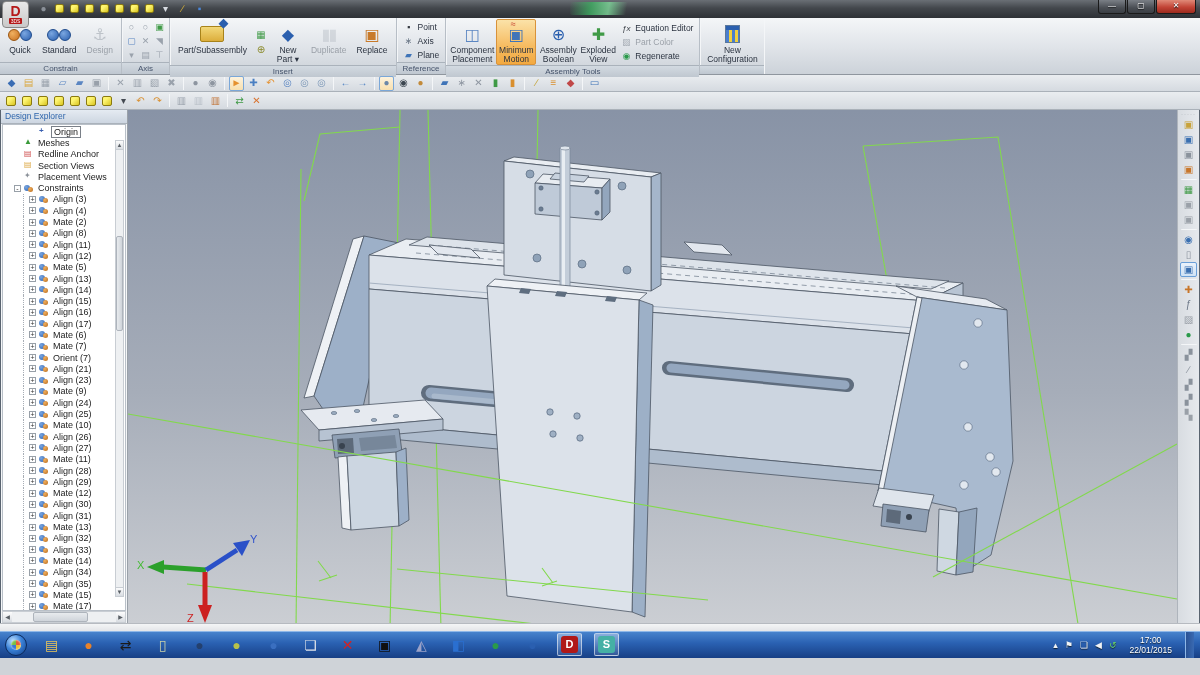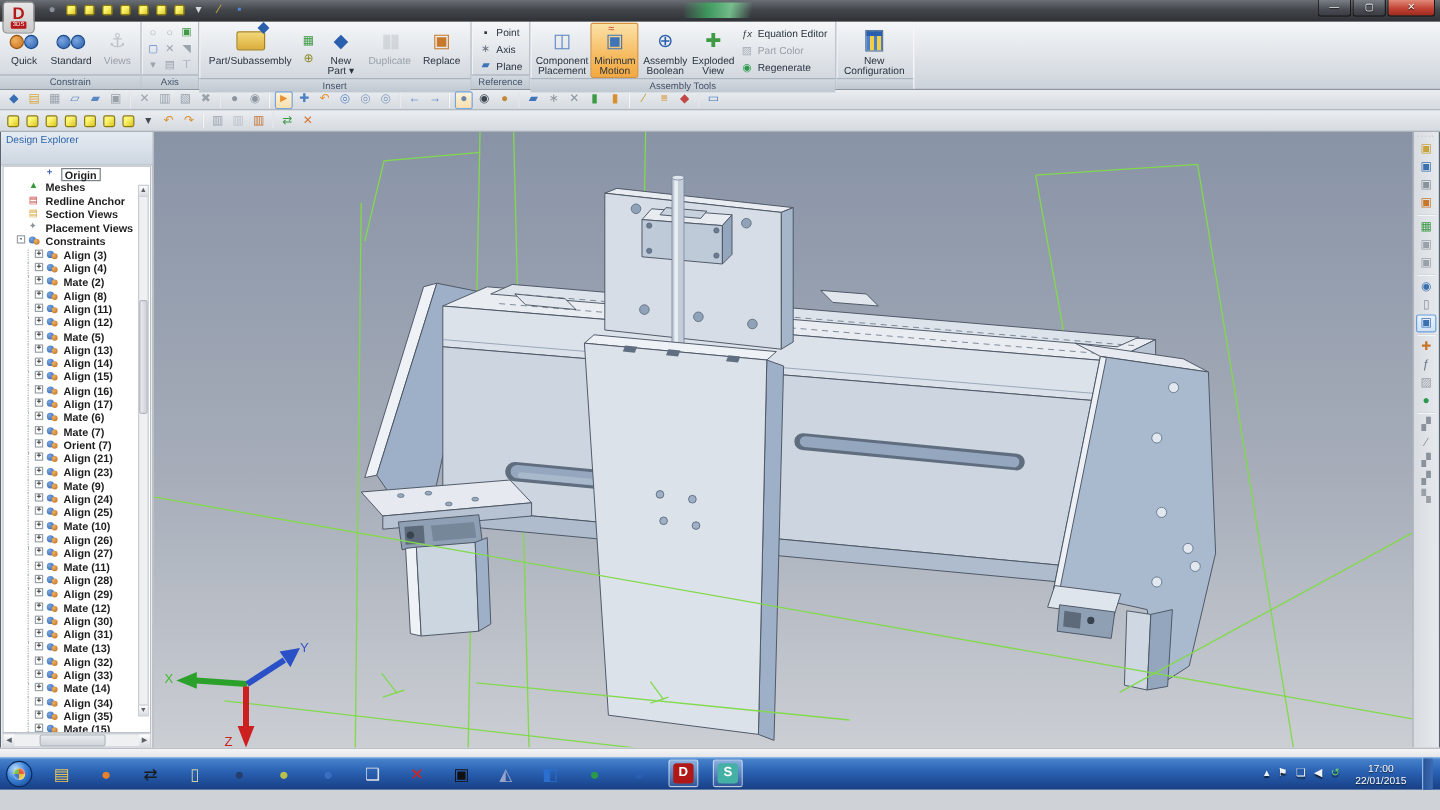--- a/index.html
+++ b/index.html
@@ -61,23 +61,23 @@
   .toolbar2{height:18px;}
   .tbi{width:15px;height:15px;display:flex;align-items:center;justify-content:center;margin:0 1px;border-radius:2px;}
   .tbi i{font-style:normal;font-size:10px;color:var(--c,#8a929c);line-height:1;}
   .tbi.boxed{border:1px solid #7aa7d8;background:linear-gradient(#fdf3de,#f8dfae);}
   .tbi.sep{width:1px;height:13px;margin:0 3px;background:#b3bac2;border-right:1px solid #f4f6f8;border-radius:0;}
   .tbi.cube{width:10px;height:10px;margin:2px 3px;background:linear-gradient(135deg,#fdf470 35%,#d9c520);border:1px solid #8a7a10;}
 
   
   .main{display:flex;height:513px;border-left:1px solid #5a6470;border-right:1px solid #5a6470;background:#e8eaed;}
   .explorer{width:127px;background:#f4f6f8;border-right:1px solid #9aa1a9;display:flex;flex-direction:column;}
-  .exp-header{height:28px;background:linear-gradient(#e5ebf2,#cdd6e1);border-bottom:1px solid #aab2bb;color:#2f66ac;font-size:8.5px;line-height:13px;padding-left:4px;}
+  .exp-header{height:14px;background:linear-gradient(#e5ebf2,#cdd6e1);border-bottom:1px solid #aab2bb;color:#2f66ac;font-size:8.5px;line-height:13px;padding-left:4px;}
   .tree{flex:1;background:#fff;border:1px solid #b9c0c8;margin:0 1px;overflow:hidden;position:relative;padding-top:1px;}
-  .ti{display:flex;height:11.3px;font-size:9px;color:#1c1c1c;white-space:nowrap;font-weight:bold;}
+  .ti{display:flex;align-items:center;height:11.3px;font-size:9px;color:#1c1c1c;white-space:nowrap;}
   .ti.lvl0{padding-left:11px;}
   .ti.lvl1{padding-left:24px;}
   .ti.lvl2{padding-left:26px;position:relative;}
   .ti.lvl2::before{content:"";position:absolute;left:20px;top:0;height:100%;border-left:1px dotted #a8aeb6;}
   .exp{flex:none;width:7px;height:7px;border:1px solid #98a0a8;background:#fff;font-size:7px;line-height:5px;text-align:center;color:#333;margin-right:3px;z-index:1;}
   .exp:empty{border-color:transparent;background:transparent;}
   .tic{flex:none;width:11px;height:9px;position:relative;margin-right:3px;}
   .ic-constraint .tic::before{content:"";position:absolute;left:0;top:1px;width:6px;height:6px;border-radius:50%;background:radial-gradient(circle at 35% 35%,#7aa6e0,#2a5fae);}
   .ic-constraint .tic::after{content:"";position:absolute;left:4px;top:3px;width:5px;height:5px;border-radius:50%;background:radial-gradient(circle at 35% 35%,#f0b060,#b86a1a);}
   .ic-meshes .tic::before{content:"▲";position:absolute;top:-1px;color:#3a9a3a;font-size:8px;}
@@ -170,21 +170,21 @@
           <span>Quick</span>
         </div>
         <div class="bb">
           <span class="bic">
               <span class="dumb"></span>
             </span>
           <span>Standard</span>
         </div>
         <div class="bb disabled">
           <span class="bic anchor-g">⚓</span>
-          <span>Views</span>
+          <span>Design</span>
         </div>
       </div>
       <div class="rgroup-label">Constrain</div>
     </div>
 
     <div class="rgroup">
       <div class="rgroup-body">
         <div class="editgrid">
 
         <span class="eti" style="--c: #9aa2ac;">

